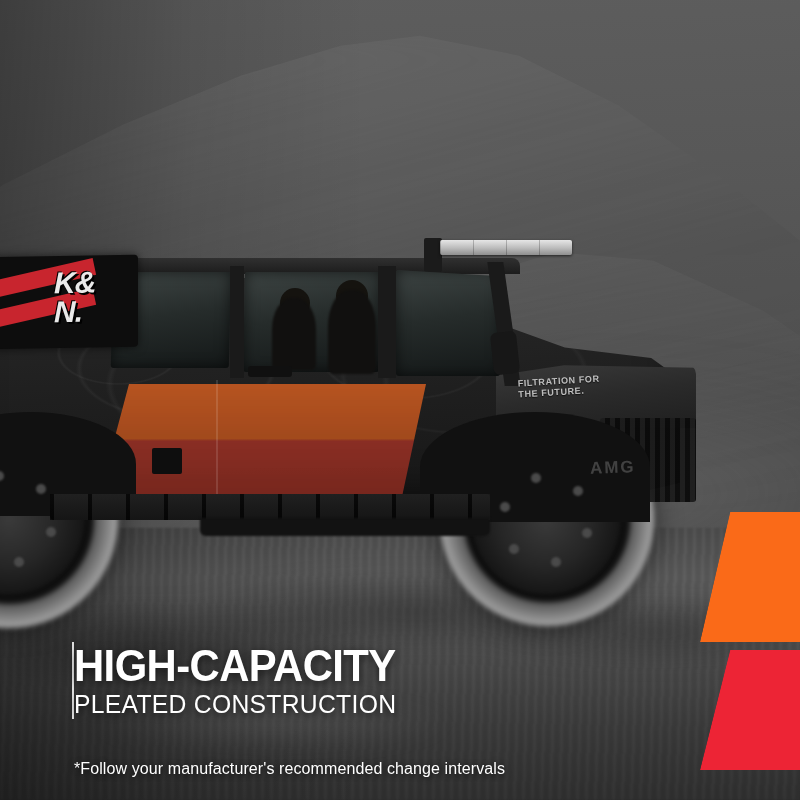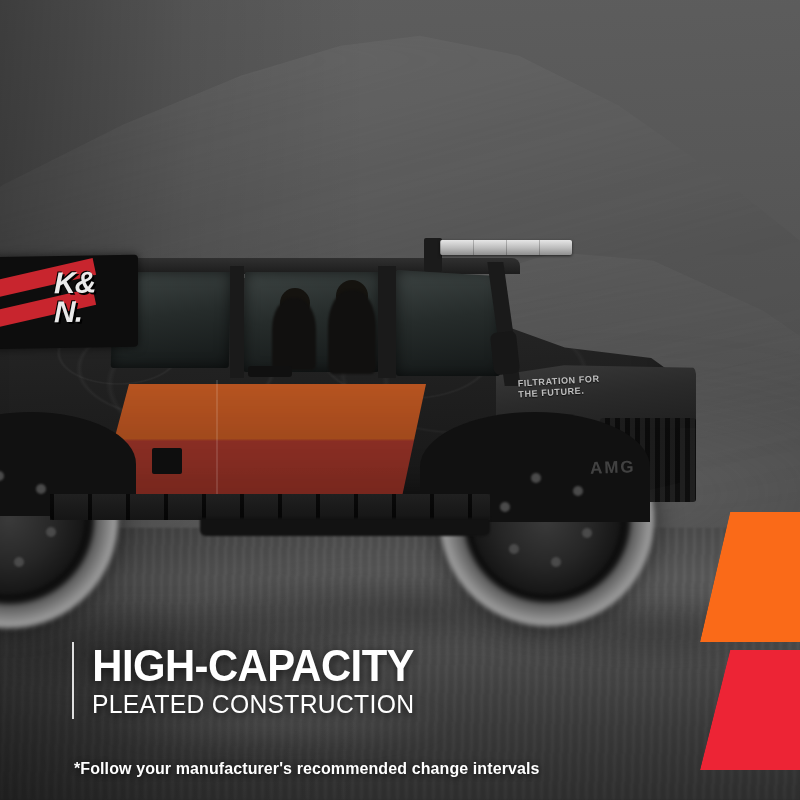--- a/index.html
+++ b/index.html
@@ -297,21 +297,21 @@
     line-height: 64px;
     letter-spacing: -1px;
     transform: scaleX(.93);
     transform-origin: left center;
     text-shadow: 0 3px 14px rgba(0,0,0,.6);
   }
   .headline .ast { font-size: 40px; vertical-align: super; line-height: 0; }
 
   .subhead-block {
     position: absolute; left: 72px; top: 642px;
-    display: flex; align-items: stretch; gap: 18px; text-align: center;
+    display: flex; align-items: stretch; 
   }
   .subhead-rule {
     width: 2px;
     background: rgba(255,255,255,.85);
     flex: 0 0 2px;
   }
   .subhead-text { padding-top: 0; }
   .subhead-main {
     color: #fff;
     font-family: "Liberation Sans", sans-serif;
@@ -332,21 +332,21 @@
     letter-spacing: .3px;
     transform: scaleX(.95);
     transform-origin: left center;
     text-shadow: 0 2px 8px rgba(0,0,0,.6);
   }
 
   .footnote {
     position: absolute; left: 74px; top: 760px;
     color: #fff;
     font-family: "Liberation Sans", sans-serif;
-    font-weight: 700;
+    font-weight: 400;
     font-size: 16px;
     letter-spacing: .1px;
     text-shadow: 0 1px 6px rgba(0,0,0,.7);
   }
 
   
   .chev {
     position: absolute;
     clip-path: polygon(28% 0%, 100% 0%, 100% 100%, 0% 100%);
   }

